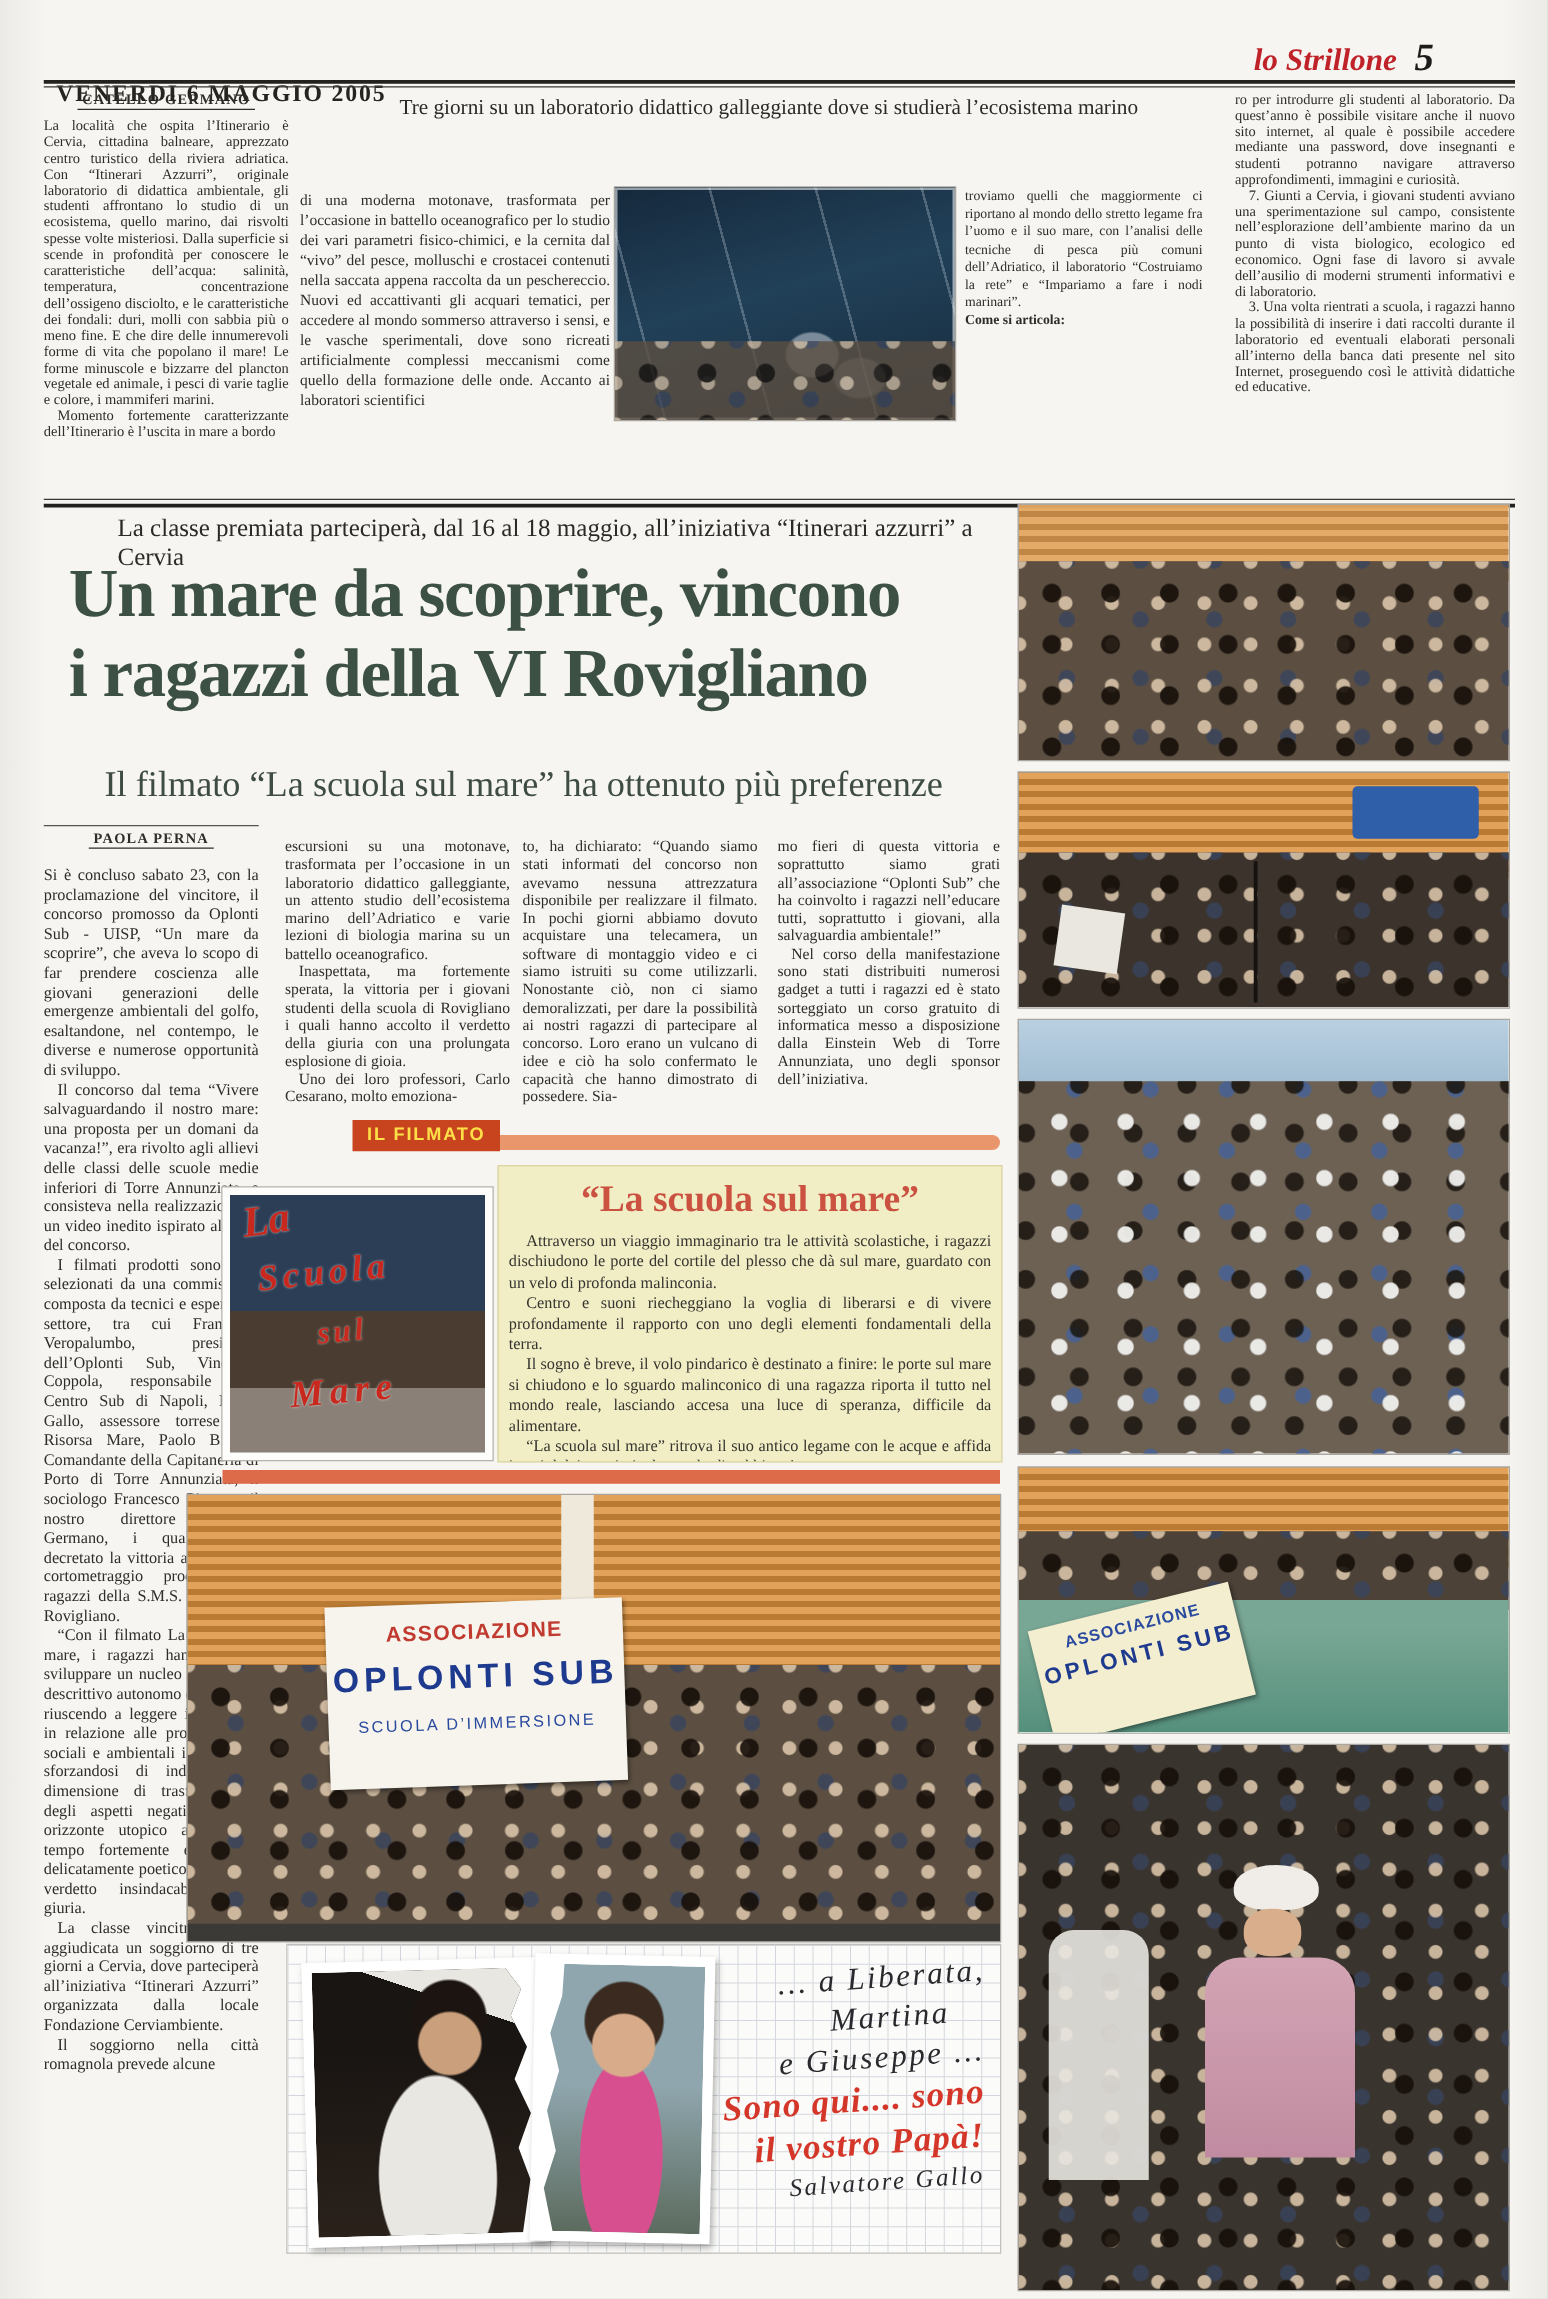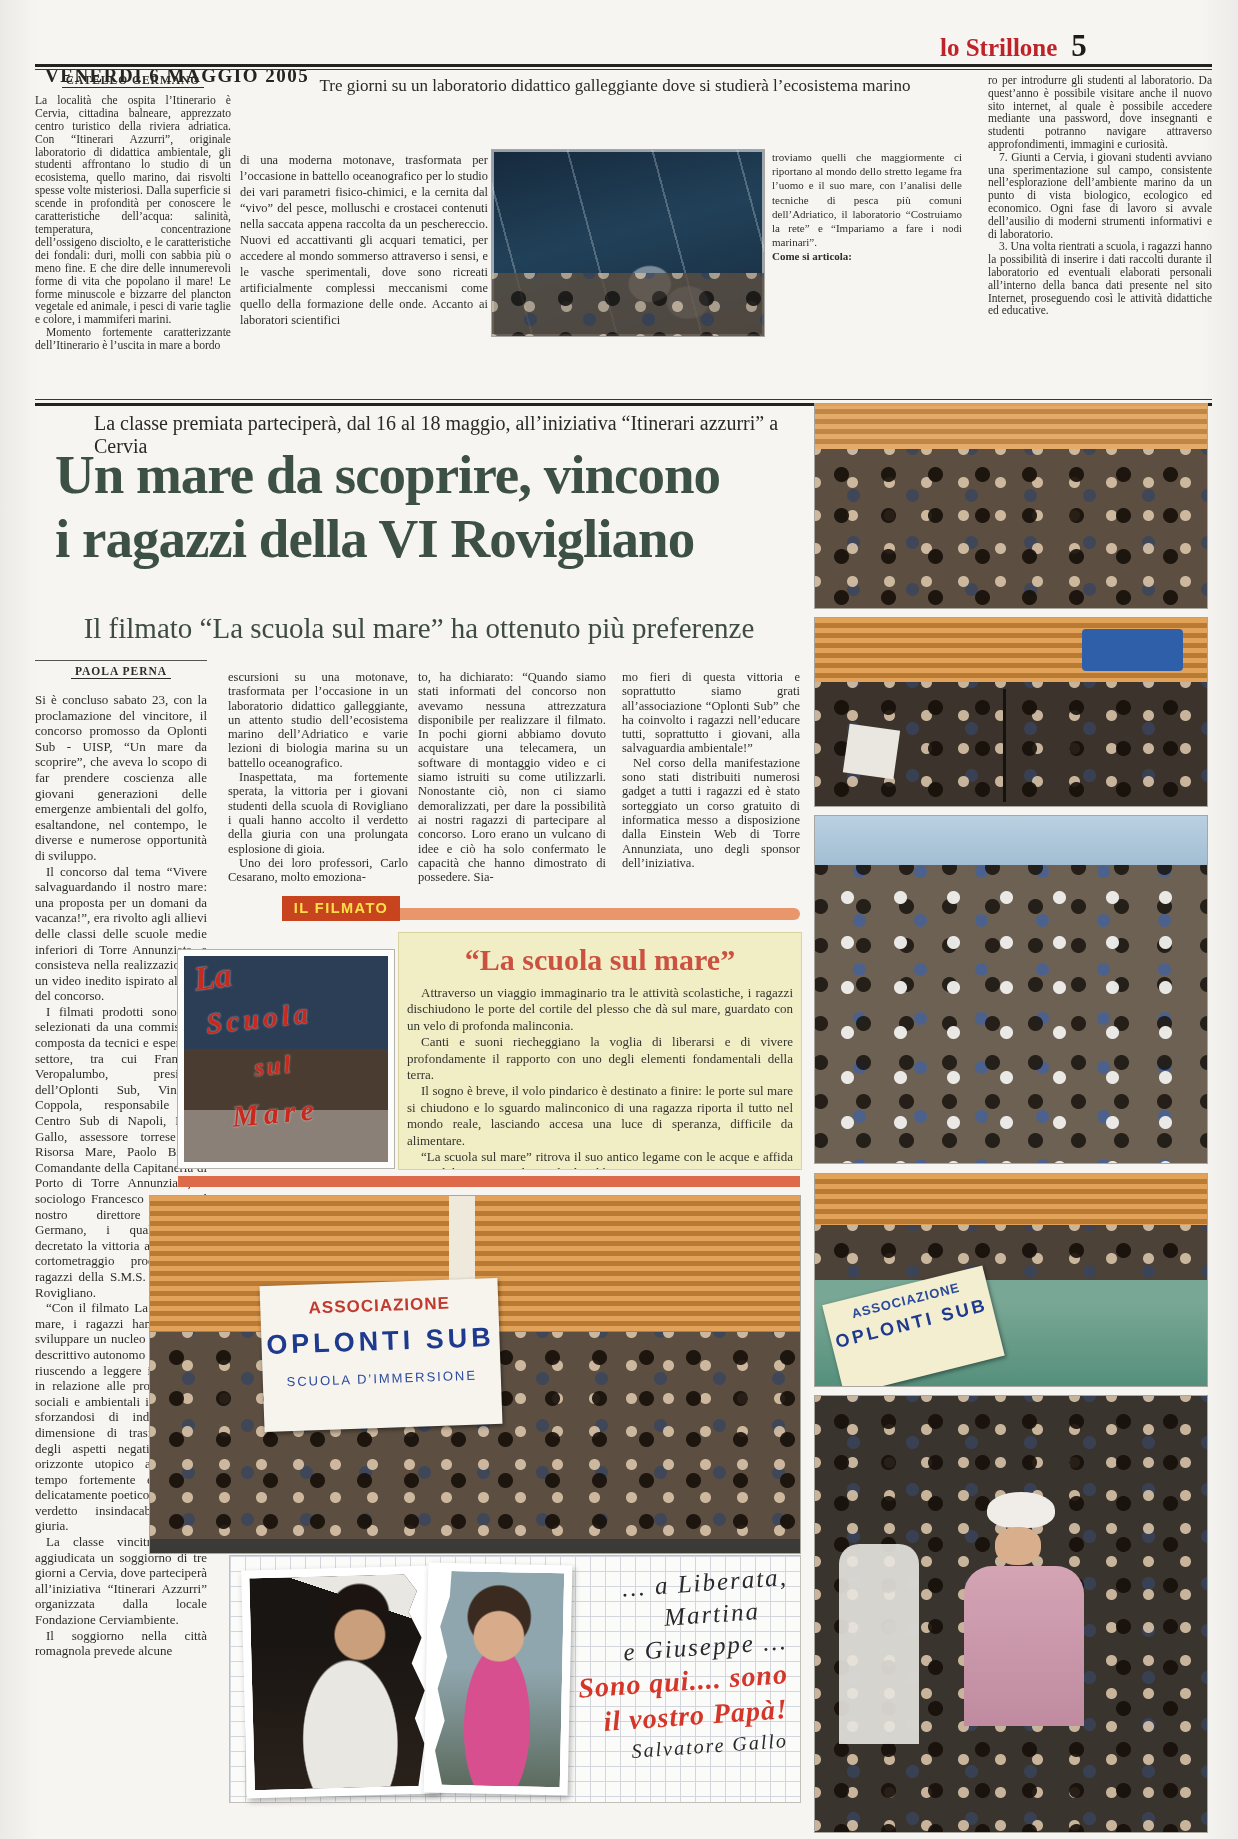--- a/index.html
+++ b/index.html
@@ -87,21 +87,21 @@
   .hand .rd{color:#d4372a;font-size:28px;font-weight:bold;letter-spacing:1px;}
   .hand .sg{color:#2a2a2e;font-size:20px;letter-spacing:2px;}
   .hand div{margin-bottom:7px;transform:rotate(-4deg);}
 </style>
 </head>
 <body>
 
 <div id="sheet">
 
   <div class="abs date" style="left:45px;top:35px;width:420px;margin-top:30px;">VENERDI 6 MAGGIO 2005</div>
-  <div class="abs" style="left:940px;top:28px;width:270px;text-align:left;">
+  <div class="abs" style="left:940px;top:28px;width:270px;text-align:center;font-style:italic;">
     <span class="masthead">lo Strillone</span>
     <span class="pagenum">5</span>
   </div>
   <div class="abs rule-h" style="left:35px;top:64px;width:1177px;"></div>
 
   <div class="abs col just topcol" style="left:35px;top:74px;width:196px;height:322px;font-size:11.6px;line-height:12.9px;">
     <div class="byline" style="margin-bottom:8px;">
       <span>CATELLO GERMANO</span>
     </div>
     <p class="noind">La località che ospita l’Itinerario è Cervia, cittadina balneare, apprezzato centro turistico della riviera adriatica. Con “Itinerari Azzurri”, originale laboratorio di didattica ambientale, gli studenti affrontano lo studio di un ecosistema, quello marino, dai risvolti spesse volte misteriosi. Dalla superficie si scende in profondità per conoscere le caratteristiche dell’acqua: salinità, temperatura, concentrazione dell’ossigeno disciolto, e le caratteristiche dei fondali: duri, molli con sabbia più o meno fine. E che dire delle innumerevoli forme di vita che popolano il mare! Le forme minuscole e bizzarre del plancton vegetale ed animale, i pesci di varie taglie e colore, i mammiferi marini.</p>
@@ -175,21 +175,21 @@
       <div class="abs script-red" style="left:22px;top:46px;font-size:29px;letter-spacing:4px;transform:rotate(-6deg);">Scuola</div>
       <div class="abs script-red" style="left:70px;top:96px;font-size:25px;letter-spacing:3px;transform:rotate(-6deg);">sul</div>
       <div class="abs script-red" style="left:48px;top:140px;font-size:30px;letter-spacing:5px;transform:rotate(-5deg);">Mare</div>
     </div>
   </div>
 
   <div class="abs ybox col" style="left:398px;top:932px;width:386px;height:228px;padding:4px 8px;">
     <div class="ybox-title">“La scuola sul mare”</div>
     <div class="just">
       <p>Attraverso un viaggio immaginario tra le attività scolastiche, i ragazzi dischiudono le porte del cortile del plesso che dà sul mare, guardato con un velo di profonda malinconia.</p>
-      <p>Canti e suoni riecheggiano la voglia di liberarsi e di vivere profondamente il rapporto con uno degli elementi fondamentali della terra.</p>
+      <p>Centro e suoni riecheggiano la voglia di liberarsi e di vivere profondamente il rapporto con uno degli elementi fondamentali della terra.</p>
       <p>Il sogno è breve, il volo pindarico è destinato a finire: le porte sul mare si chiudono e lo sguardo malinconico di una ragazza riporta il tutto nel mondo reale, lasciando accesa una luce di speranza, difficile da alimentare.</p>
       <p>“La scuola sul mare” ritrova il suo antico legame con le acque e affida i suoi dolci pensieri ad un volo di gabbiano!</p>
     </div>
   </div>
   <div class="abs orangebar" style="left:178px;top:1176px;width:622px;height:11px;"></div>
 
   <div class="abs photo" style="left:150px;top:1196px;width:650px;height:357px;">
     <div class="abs blinds" style="left:0;top:0;width:100%;height:42%;"></div>
     <div class="abs" style="left:46%;top:0;width:26px;height:42%;background:#efe9dc;"></div>
     <div class="abs crowd" style="left:0;top:38%;width:100%;height:62%;"></div>

